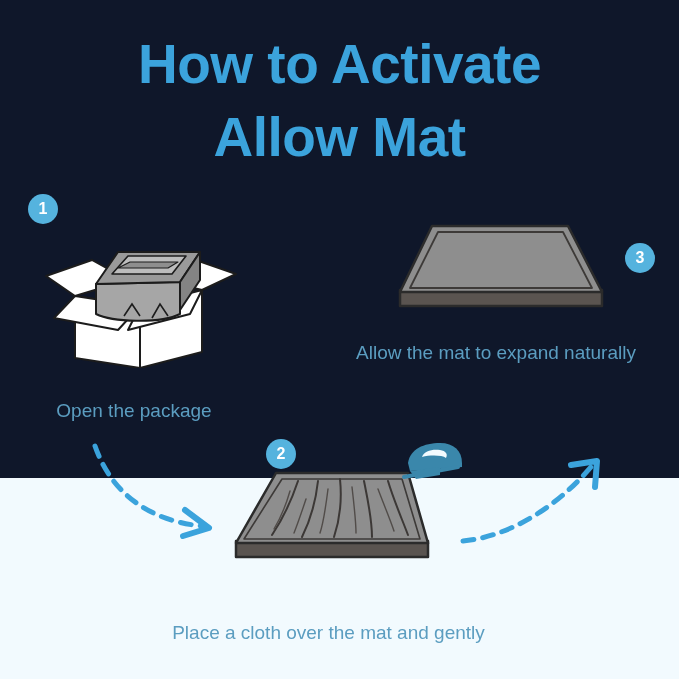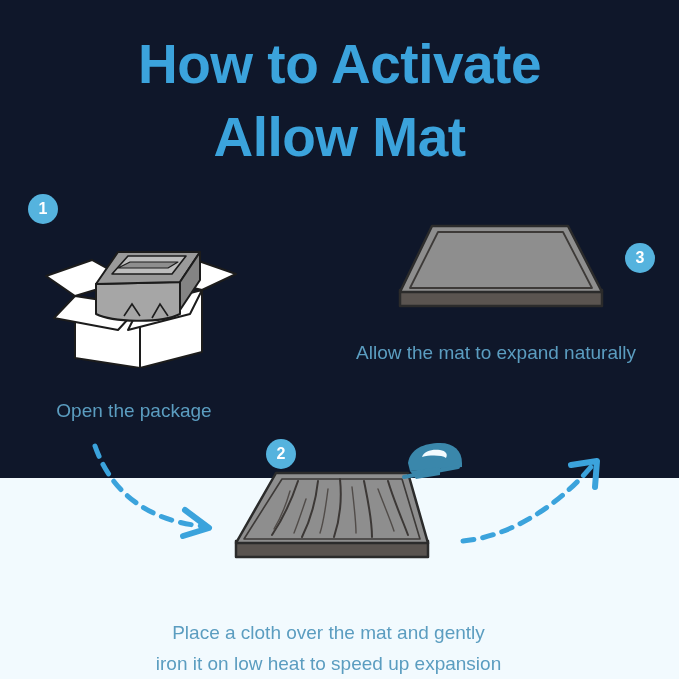--- a/index.html
+++ b/index.html
@@ -167,21 +167,20 @@
 
   <svg class="illus" id="illus-iron" width="70" height="55" viewBox="0 0 70 55">
     <path d="M12 26 C14 12 28 6 44 6 C58 6 66 14 66 26 L66 30 L14 34 Z" fill="#3a87ab" stroke="none"></path>
     <path d="M26 20 C28 14 36 12 44 13 C50 14 52 17 50 21 C46 18 34 18 26 20 Z" fill="#f2fafe"></path>
     <path d="M8 40 L62 30" stroke="#3a87ab" stroke-width="4" stroke-linecap="round" fill="none"></path>
     <path d="M14 34 L44 30 L44 38 L20 42 Z" fill="#3a87ab"></path>
   </svg>
 
   <div class="caption" id="caption-2">
     <span class="caption-line">Place a cloth over the mat and gently</span>
-    <span class="caption-line">iron it on low heat to speed up expansion</span>
   </div>
 
   <svg id="arrow-right" width="160" height="110" viewBox="0 0 160 110">
     <path d="M8 96 C52 92 100 64 136 22" fill="none" stroke="#3ba3dc" stroke-width="5" stroke-linecap="round" stroke-dasharray="11 9"></path>
     <path d="M116 20 L142 16 L140 42" fill="none" stroke="#3ba3dc" stroke-width="6" stroke-linecap="round" stroke-linejoin="round"></path>
   </svg>
 
   <div class="badge" id="badge-3">3</div>
 
   <svg class="illus" id="illus-mat-flat" width="210" height="105" viewBox="0 0 210 105">

